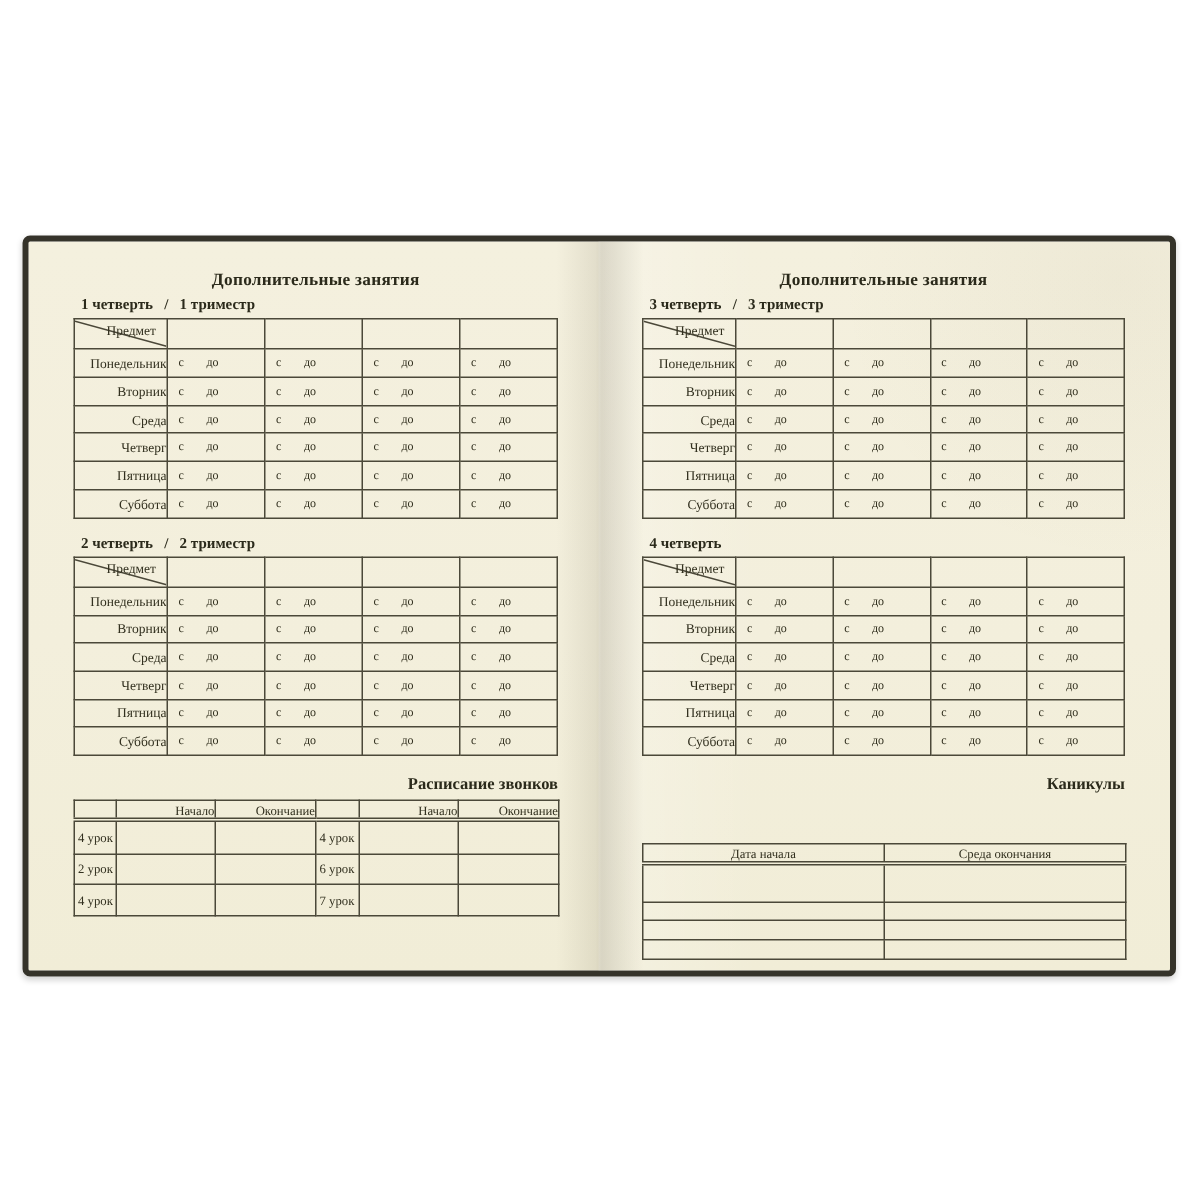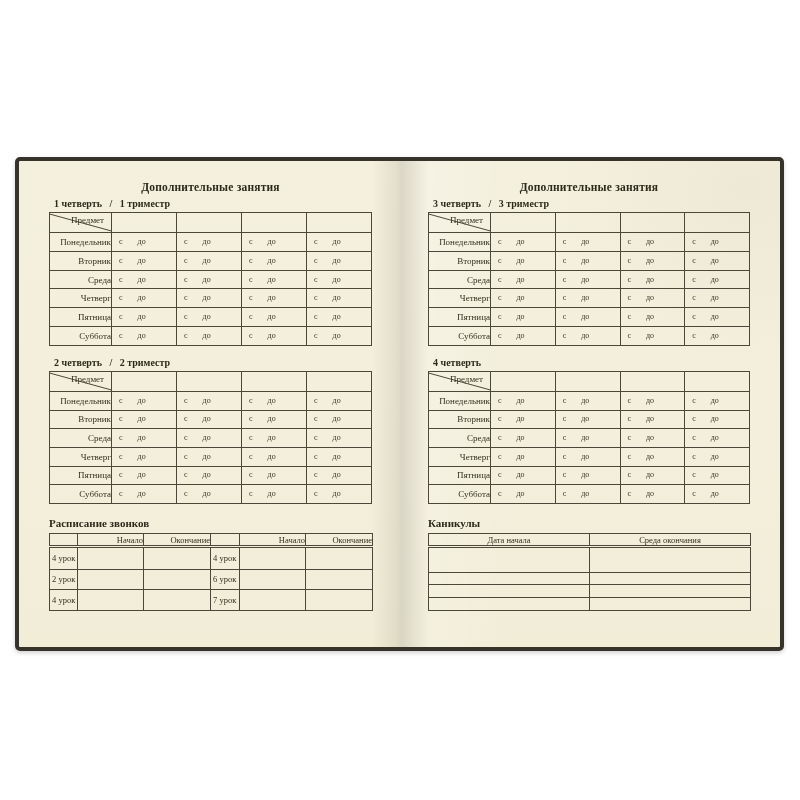--- a/index.html
+++ b/index.html
@@ -34,21 +34,21 @@
     background:radial-gradient(circle at 85% 12%,rgba(120,105,60,0.05) 0%,rgba(120,105,60,0.0) 70%);
   }
   .page-title{
     position:absolute;text-align:center;font-weight:bold;font-size:11.5px;
     letter-spacing:0.2px;color:#2b2a1b;
   }
   .qlabel{
     position:absolute;font-weight:bold;font-size:10px;color:#2b2a1b;white-space:pre;
   }
   .section-title{
-    position:absolute;text-align:left;font-weight:bold;font-size:11px;color:#2b2a1b;
+    position:absolute;text-align:right;font-weight:bold;font-size:11px;color:#2b2a1b;
   }
   table{
     position:absolute;border-collapse:collapse;table-layout:fixed;
     border:1.5px solid var(--line);
   }
   td,th{border:1px solid var(--line);padding:0;font-weight:normal;overflow:hidden;}
   
   .sched{width:323px;}
   .page.right .sched{width:322px;}
   .sched thead tr{height:20px;}
@@ -66,21 +66,21 @@
     font-size:8px;color:var(--ink);line-height:1;
   }
   .slot .c{left:7px;}
   .slot .d{left:40%;}
   
   .bells{width:323px;height:78px;}
   .bells thead tr{height:13px;}
   .bells thead th{font-size:8.5px;text-align:right;border-bottom:3px double var(--line);}
   .lesson-label{font-size:8.5px;text-align:left;padding-left:2px;white-space:nowrap;}
   
-  .vac{width:322px;height:78px;}
+  .vac{width:322px;height:78px;margin-top:29px;}
   .vac thead tr{height:13px;}
   .vac thead th{font-size:8.5px;text-align:center;border-bottom:3px double var(--line);}
 </style>
 </head>
 <body>
 
 <div class="book">
 
   <div class="page left">
     <div class="page-title" style="left:30px;top:20px;width:323px;">Дополнительные занятия</div>

